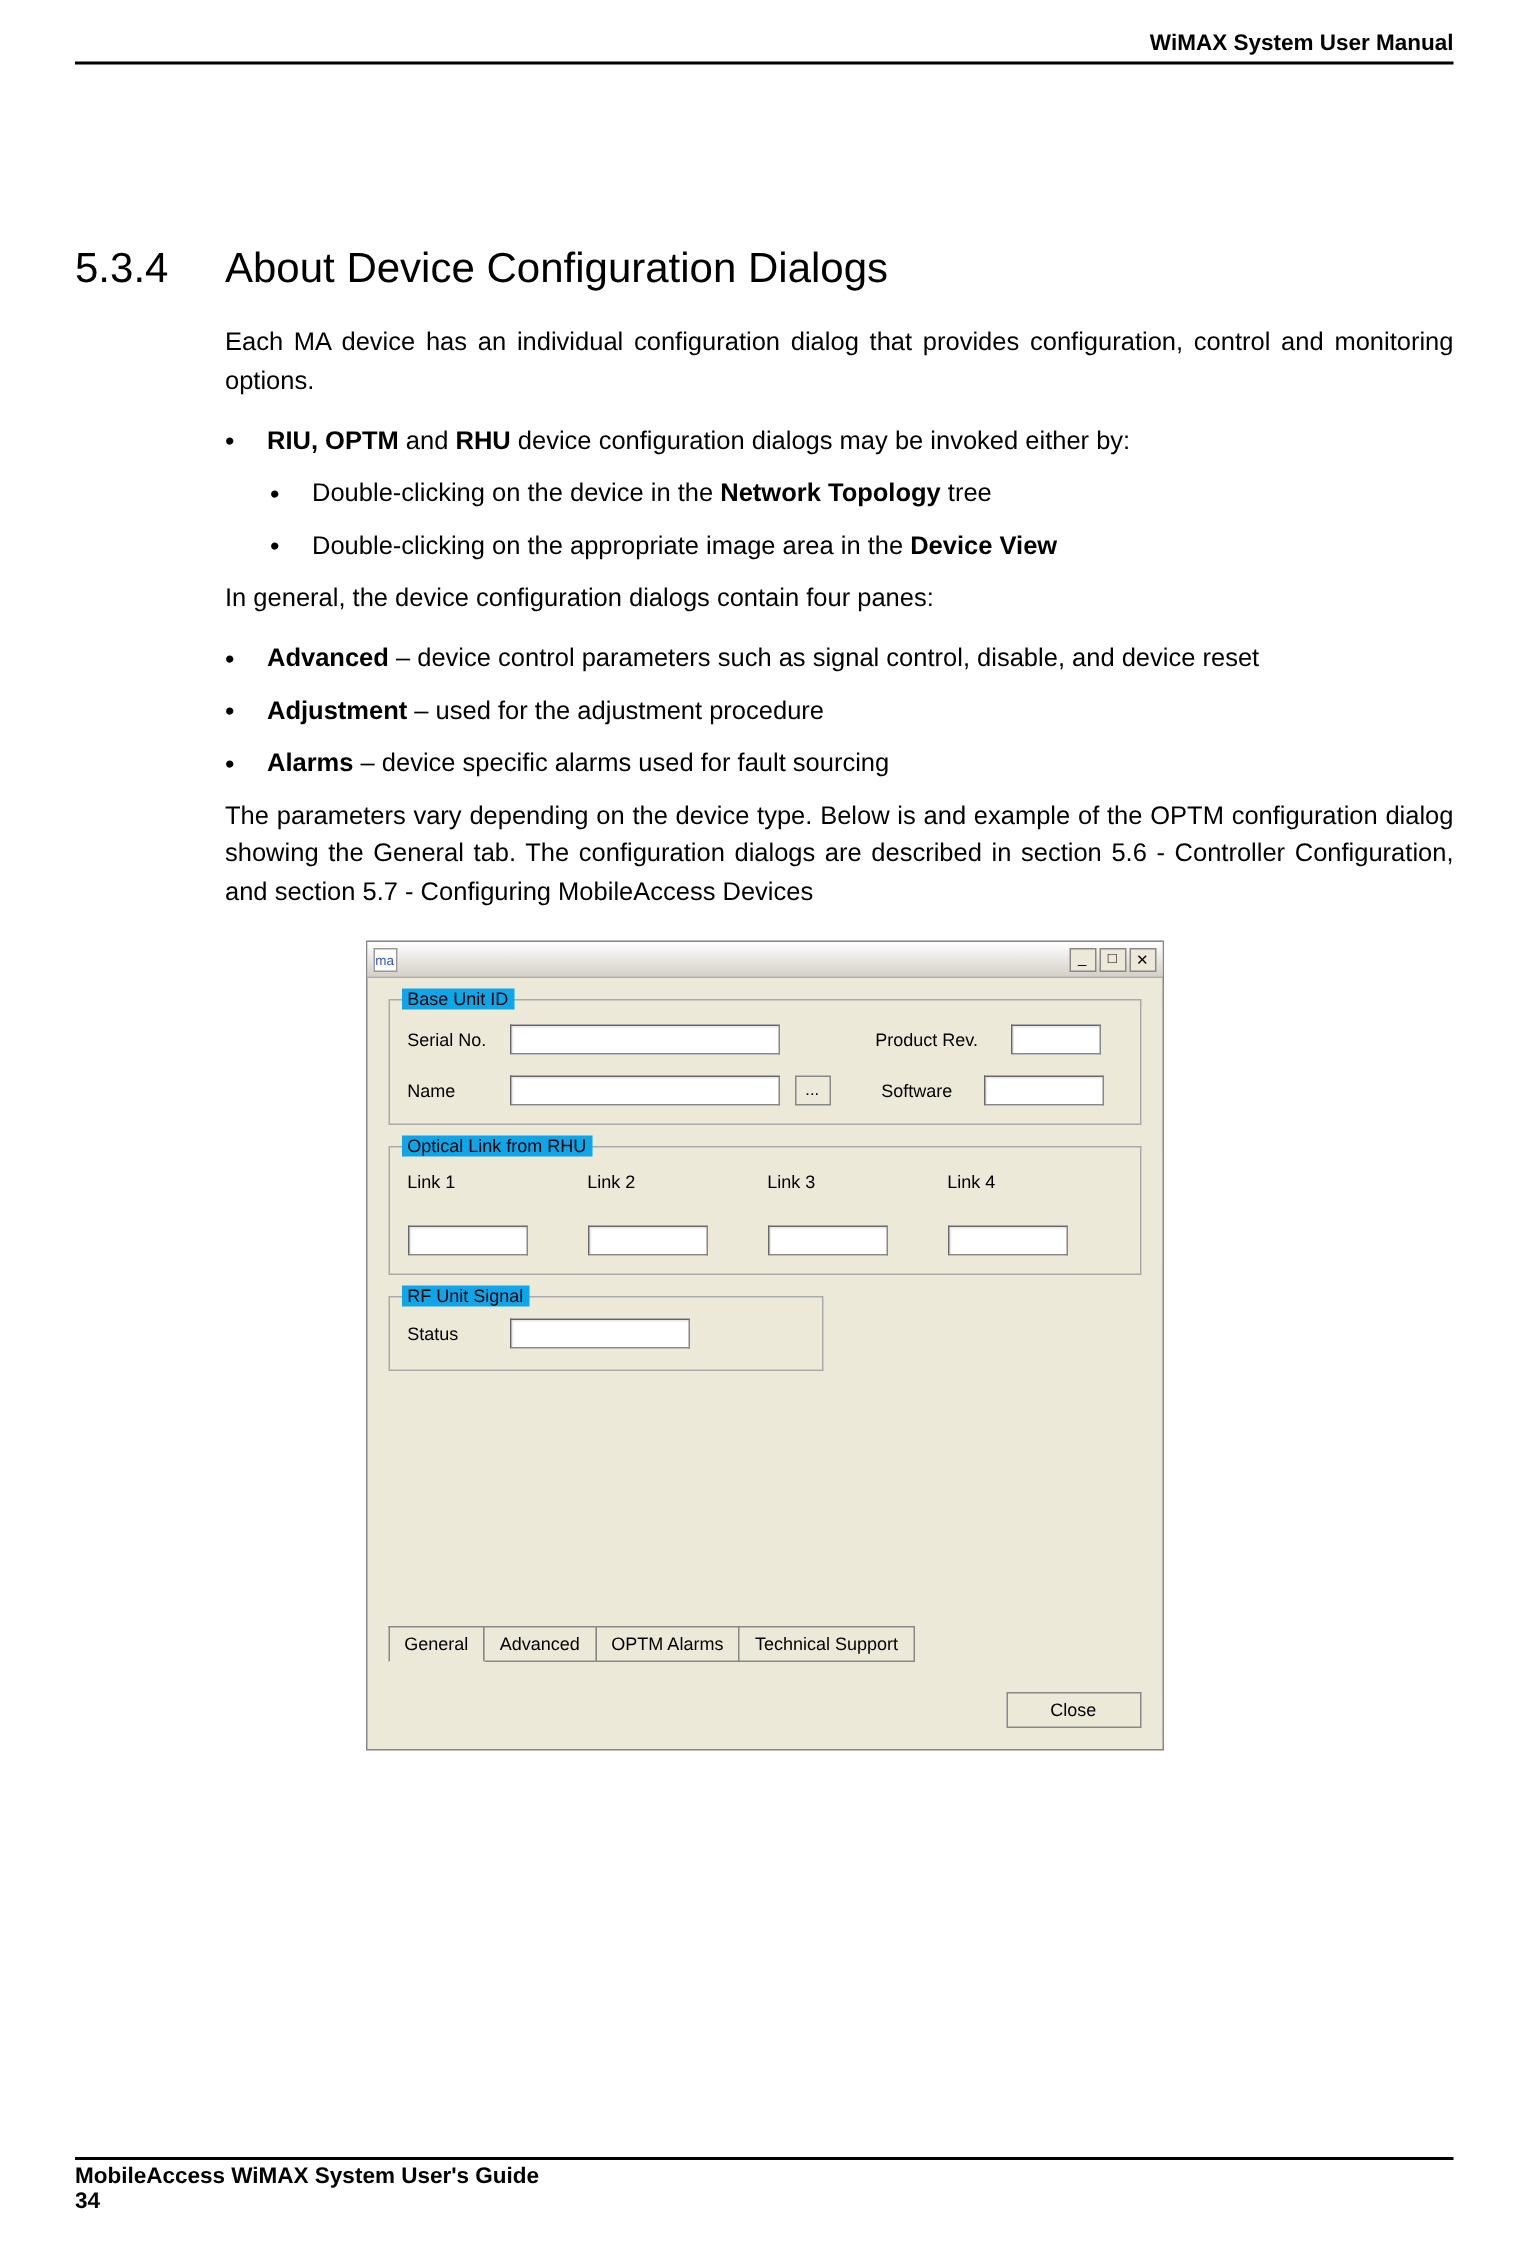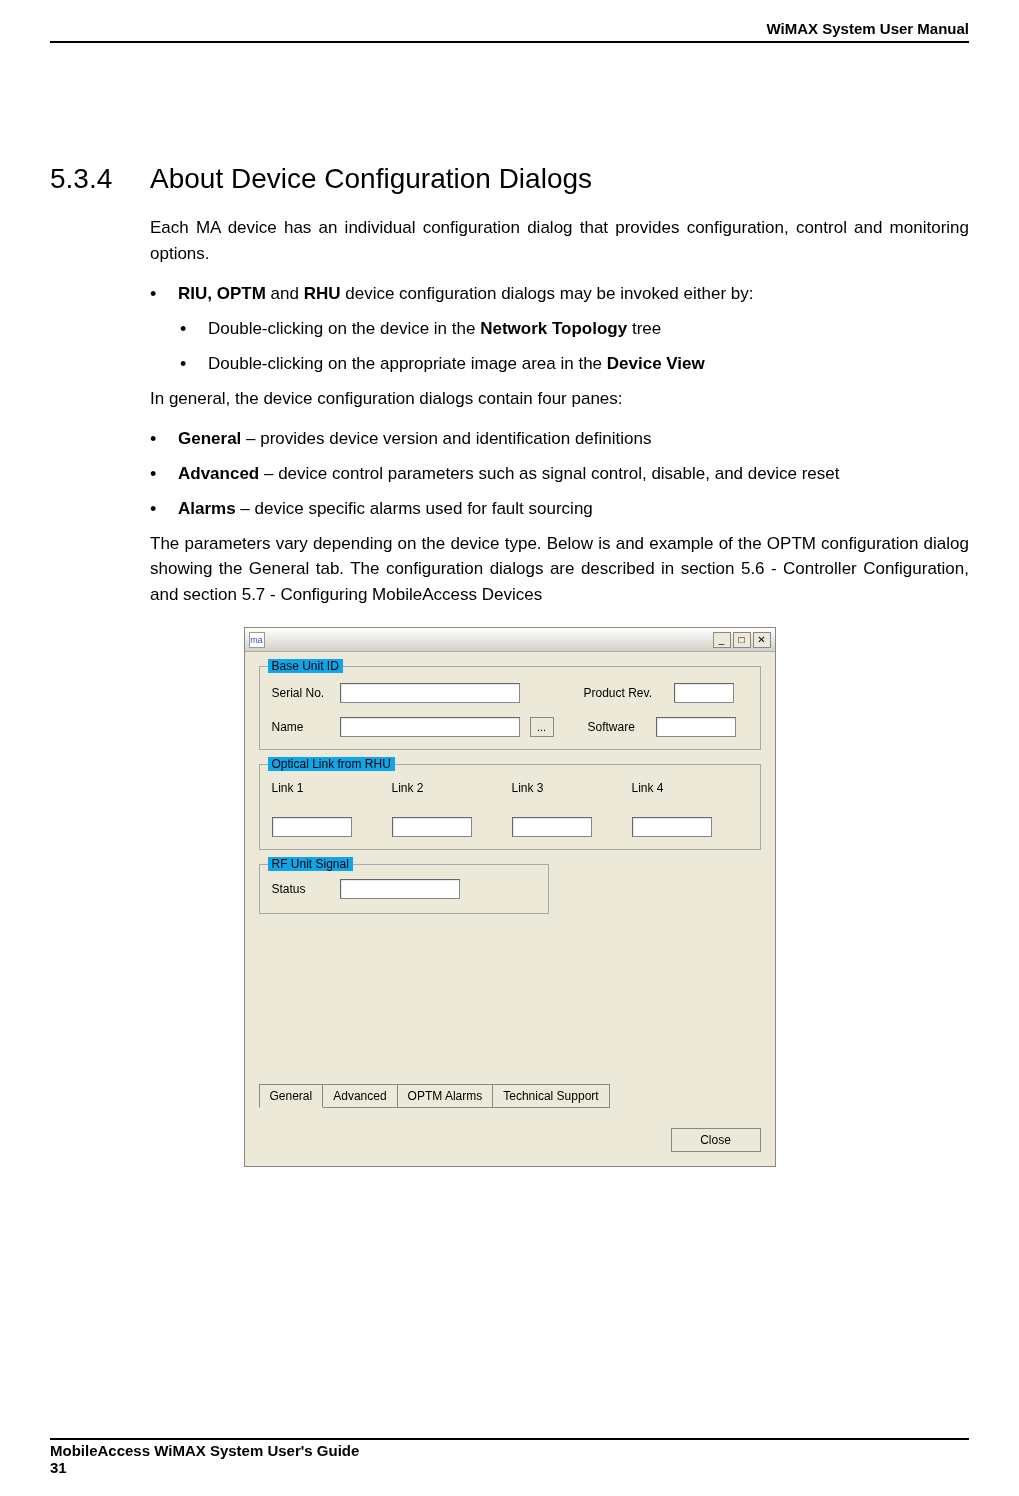--- a/index.html
+++ b/index.html
@@ -240,22 +240,22 @@
       <span>Double-clicking on the device in the </span><span class="bold">Network Topology</span><span> tree</span>
     </li>
     <li>
       <span>Double-clicking on the appropriate image area in the </span><span class="bold">Device View</span>
     </li>
   </ul>
 
   <p class="body-text">In general, the device configuration dialogs contain four panes:</p>
 
   <ul class="bullet-list">
-    <li><span class="bold">General</span><span> – provides device version and identification definitions</span></li>
     <li><span class="bold">Advanced</span><span> – device control parameters such as signal control, disable, and device reset</span></li>
+    <li><span class="bold">Adjustment</span><span> – used for the adjustment procedure</span></li>
     <li><span class="bold">Alarms</span><span> – device specific alarms used for fault sourcing</span></li>
   </ul>
 
   <p class="body-text">The parameters vary depending on the device type. Below is and example of the OPTM configuration dialog showing the General tab. The configuration dialogs are described in section 5.6 - Controller Configuration, and section 5.7 - Configuring MobileAccess Devices</p>
 
   <div class="screenshot-wrap">
     <div class="dialog">
       <div class="titlebar">
         <div class="titlebar-icon">ma</div>
         <div class="titlebar-buttons">
@@ -320,15 +320,15 @@
         </div>
       </div>
       <div class="dialog-footer">
         <button class="close-btn">Close</button>
       </div>
     </div>
   </div>
 
   <div class="footer">
     <span>MobileAccess WiMAX System User's Guide</span>
-    <span>31</span>
+    <span>34</span>
   </div>
 </div>
 
 </body></html>

